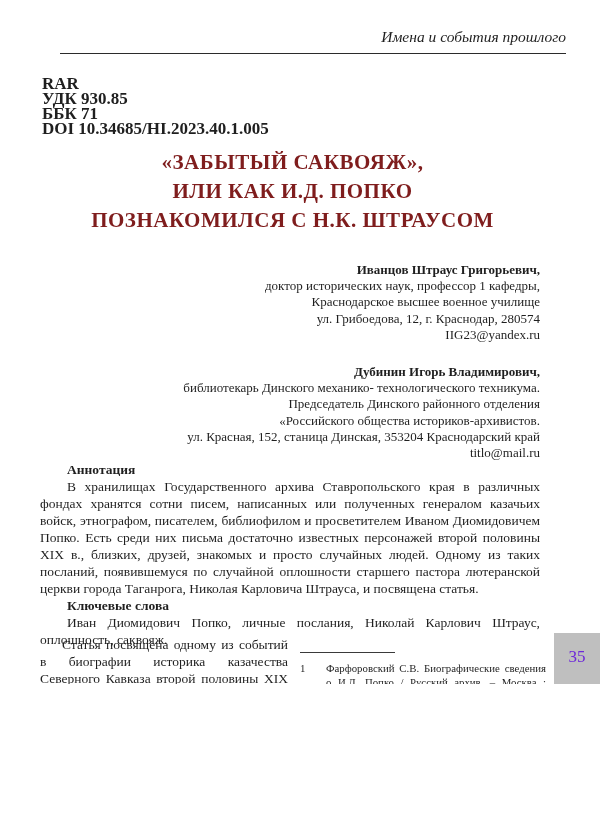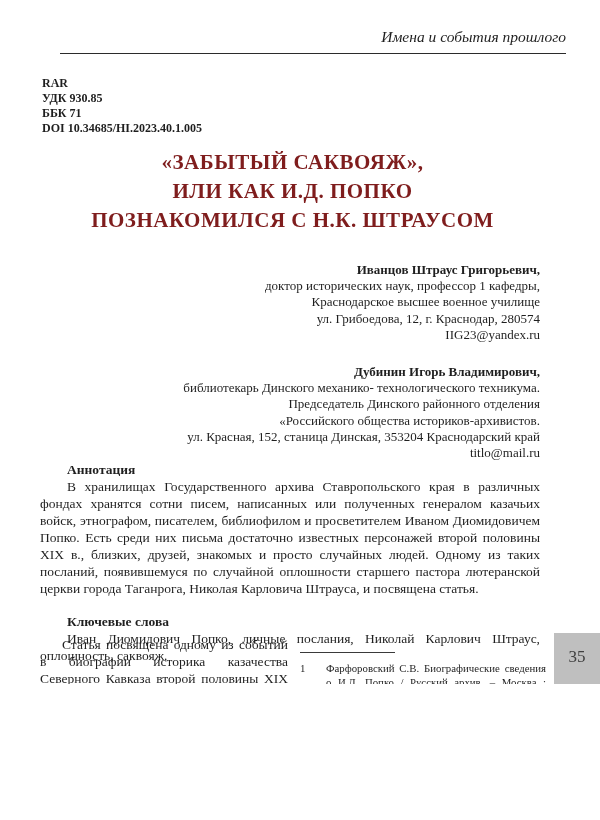--- a/index.html
+++ b/index.html
@@ -28,21 +28,21 @@
     color: #1f1f1f;
     padding-bottom: 7px;
     border-bottom: 1.5px solid #2b2b2b;
   }
   
   .meta-block {
     position: absolute;
     left: 42px;
     top: 76px;
     font-weight: bold;
-    font-size: 12px;
+    font-size: 17px;
     line-height: 15px;
   }
   
   .article-title {
     position: absolute;
     left: 40px;
     right: 55px;
     top: 148px;
     text-align: center;
     font-weight: bold;
@@ -72,21 +72,21 @@
     font-size: 13.5px;
     line-height: 17px;
     text-align: justify;
   }
   .section-heading {
     font-weight: bold;
     text-indent: 27px;
     text-align: left;
   }
   .indent-par { text-indent: 27px; margin: 0; }
-  .keywords-block { margin-top: 16px; }
+  .keywords-block { margin-top: 0; }
   
   .col {
     position: absolute;
     top: 636px;
     font-size: 13.5px;
     line-height: 17px;
     text-align: justify;
   }
   .col-left  { left: 40px;  width: 248px; }
   .col-right { left: 300px; width: 246px; }
@@ -117,21 +117,21 @@
     top: 633px;
     width: 46px;
     height: 187px;
     background: #bfbfbf;
   }
   .page-number {
     display: block;
     text-align: center;
     margin-top: 14px;
     font-size: 17px;
-    color: #404040;
+    color: #6d28d9;
   }
 </style>
 </head>
 <body>
 
 <div class="page">
 
   <div class="running-head">
     <span>Имена и события прошлого</span>
   </div>

